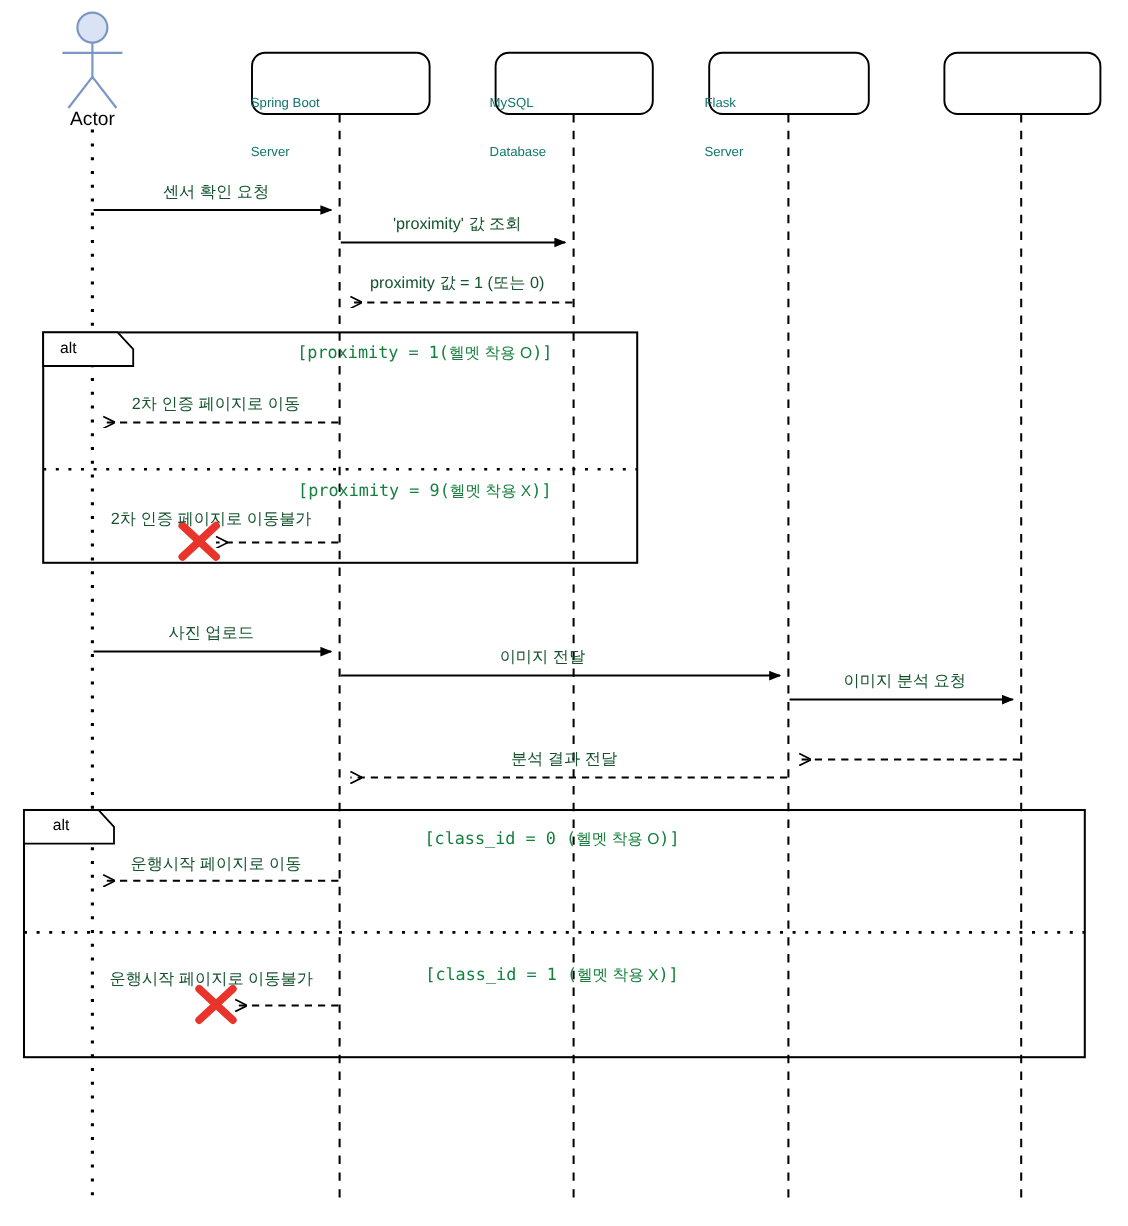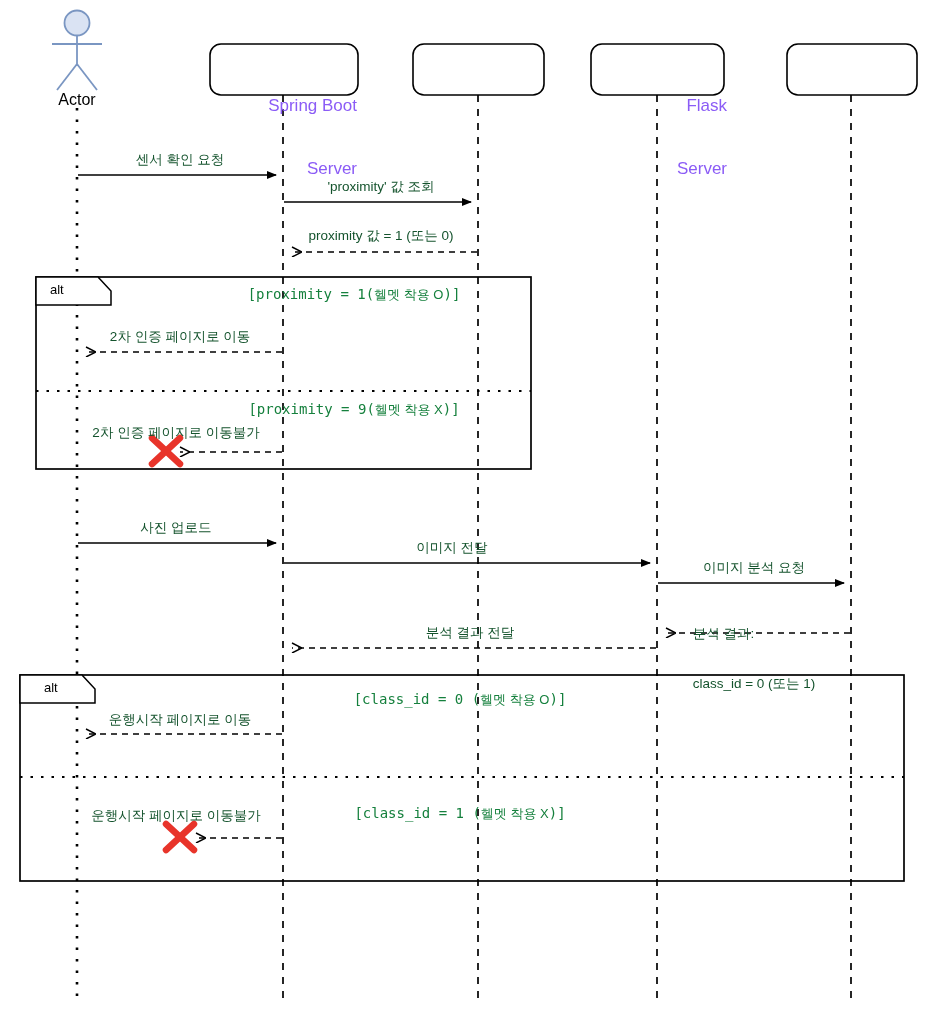--- a/index.html
+++ b/index.html
@@ -4,21 +4,21 @@
 <style>
   html,body{margin:0;padding:0;background:#ffffff;}
   body{width:940px;height:1022px;font-family:"Liberation Sans",sans-serif;color:#000;}
   #stage{position:relative;width:940px;height:1022px;overflow:hidden;background:#fff;}
   svg.diagram{position:absolute;left:0;top:0;width:940px;height:1022px;}
   .lbl{position:absolute;white-space:pre;line-height:1.15;}
   .msg{font-family:"Liberation Sans",sans-serif;font-size:13.5px;color:#14532d;text-align:left;}
   .msg.two{line-height:1.25;}
   .cond{font-family:"DejaVu Sans Mono",monospace;font-size:14px;color:#15803d;white-space:pre;}
   .cond .ko{font-family:"Liberation Sans",sans-serif;font-size:13px;}
-  .part-label{font-family:"Liberation Sans",sans-serif;font-size:17px;text-align:right;line-height:1.25;color:#8b5cf6;}
+  .part-label{font-family:"Liberation Sans",sans-serif;font-size:11px;text-align:left;line-height:1.25;color:#0f766e;}
   .actor-label{font-family:"Liberation Sans",sans-serif;font-size:16px;text-align:center;color:#000;}
   .alt-tag{font-family:"Liberation Sans",sans-serif;font-size:13px;color:#000;}
   .ctr{transform:translateX(-50%);}
 </style>
 </head>
 <body>
 
 <div id="stage">
 
   <svg class="diagram" viewBox="0 0 940 1022">
@@ -95,20 +95,24 @@
     </g>
   </svg>
 
   <div class="lbl actor-label ctr" style="left:77px;top:91px;width:120px;">Actor</div>
 
   <div class="lbl part-label ctr" style="left:283px;top:52px;width:148px;">
     <div>Spring Boot</div>
     <div>Server</div>
   </div>
 
+  <div class="lbl part-label ctr" style="left:478px;top:52px;width:140px;">
+    <div>MySQL</div>
+    <div>Database</div>
+  </div>
 
   <div class="lbl part-label ctr" style="left:657px;top:52px;width:140px;">
     <div>Flask</div>
     <div>Server</div>
   </div>
 
 
   <div class="lbl alt-tag" style="left:50px;top:283px;">alt</div>
   <div class="lbl alt-tag" style="left:44px;top:681px;">alt</div>
 
@@ -118,21 +122,17 @@
   <div class="lbl cond ctr" style="left:460px;top:805px;"><span>[class_id = 1 (</span><span class="ko">헬멧 착용 X</span><span>)]</span></div>
 
   <div class="lbl msg ctr" style="left:180px;top:152px;">센서 확인 요청</div>
   <div class="lbl msg ctr" style="left:381px;top:179px;">'proximity' 값 조회</div>
   <div class="lbl msg ctr" style="left:381px;top:228px;">proximity 값 = 1 (또는 0)</div>
   <div class="lbl msg ctr" style="left:180px;top:329px;">2차 인증 페이지로 이동</div>
   <div class="lbl msg ctr" style="left:176px;top:425px;">2차 인증 페이지로 이동불가</div>
   <div class="lbl msg ctr" style="left:176px;top:520px;">사진 업로드</div>
   <div class="lbl msg ctr" style="left:452px;top:540px;">이미지 전달</div>
   <div class="lbl msg ctr" style="left:754px;top:560px;">이미지 분석 요청</div>
-  <div class="lbl msg two ctr" style="left:754px;top:592px;">
-    <div>분석 결과:</div>
-    <div>class_id = 0 (또는 1)</div>
-  </div>
   <div class="lbl msg ctr" style="left:470px;top:625px;">분석 결과 전달</div>
   <div class="lbl msg ctr" style="left:180px;top:712px;">운행시작 페이지로 이동</div>
   <div class="lbl msg ctr" style="left:176px;top:808px;">운행시작 페이지로 이동불가</div>
 
 </div>
 
 </body></html>

